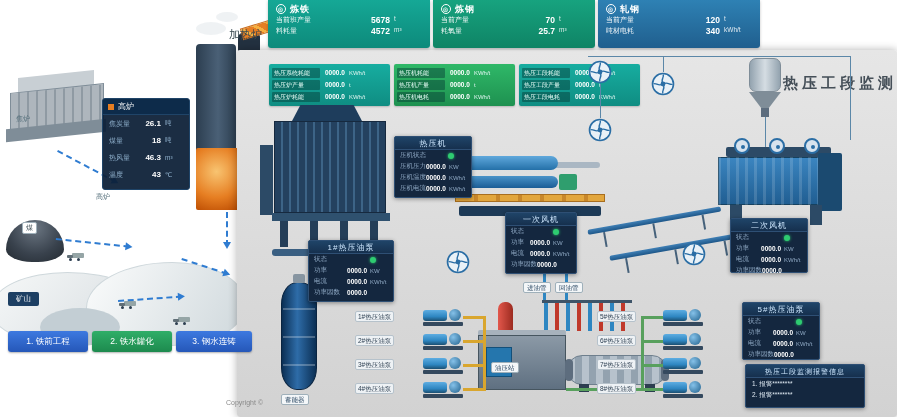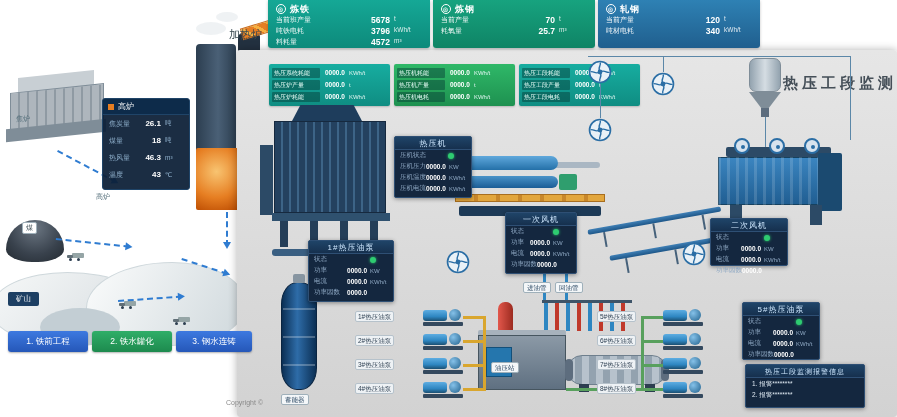--- a/index.html
+++ b/index.html
@@ -519,21 +519,21 @@
           <span class="dp-v">0000.0</span>
           <span class="dp-u">KWh/t</span>
         </div>
       <div class="dp-r">
           <span class="dp-l">功率因数</span>
           <span class="dp-v">0000.0</span>
           <span class="dp-u"></span>
         </div>
     </div>
 
-    <div class="dp" style="left:473px;top:168px;width:78px;height:48px">
+    <div class="dp" style="left:493px;top:168px;width:78px;height:55px">
       <div class="dp-h">二次风机</div>
       <div class="dp-r">
           <span class="dp-l">状态</span>
           <span class="dot"></span>
         </div>
       <div class="dp-r">
           <span class="dp-l">功率</span>
           <span class="dp-v">0000.0</span>
           <span class="dp-u">KW</span>
         </div>
@@ -604,25 +604,20 @@
 
   <div class="sp sp-teal" style="left:268px">
     <div class="sp-head">
         <span class="sp-ico">⊛</span>
         <span>炼铁</span>
       </div>
     <div class="sp-row">
         <span class="sp-lab">当前班产量</span>
         <span class="sp-val">5678</span>
         <span class="sp-uni">t</span>
-      </div>
-    <div class="sp-row">
-        <span class="sp-lab">吨铁电耗</span>
-        <span class="sp-val">3796</span>
-        <span class="sp-uni">kWh/t</span>
       </div>
     <div class="sp-row">
         <span class="sp-lab">料耗量</span>
         <span class="sp-val">4572</span>
         <span class="sp-uni">m³</span>
       </div>
   </div>
   <div class="sp sp-green" style="left:433px">
     <div class="sp-head">
         <span class="sp-ico">⊛</span>

